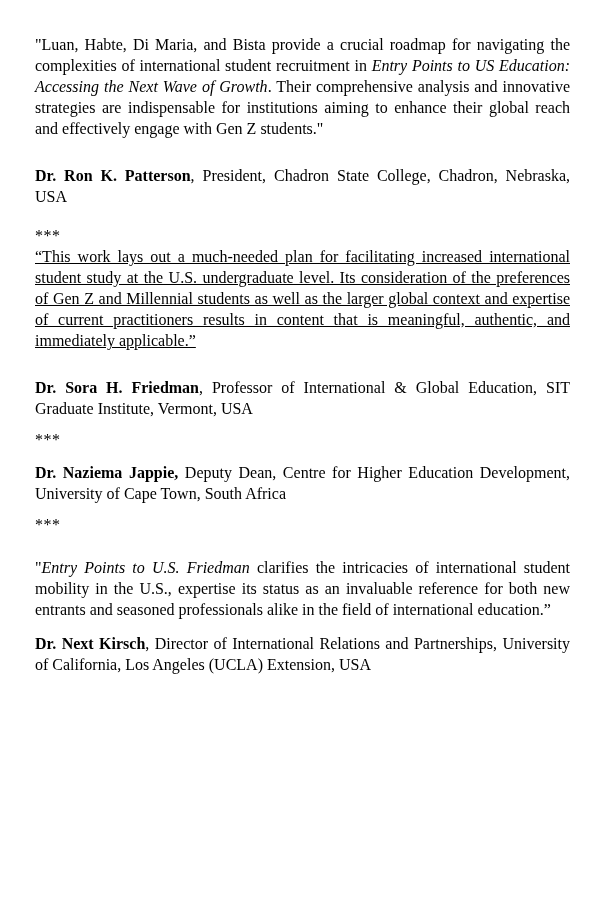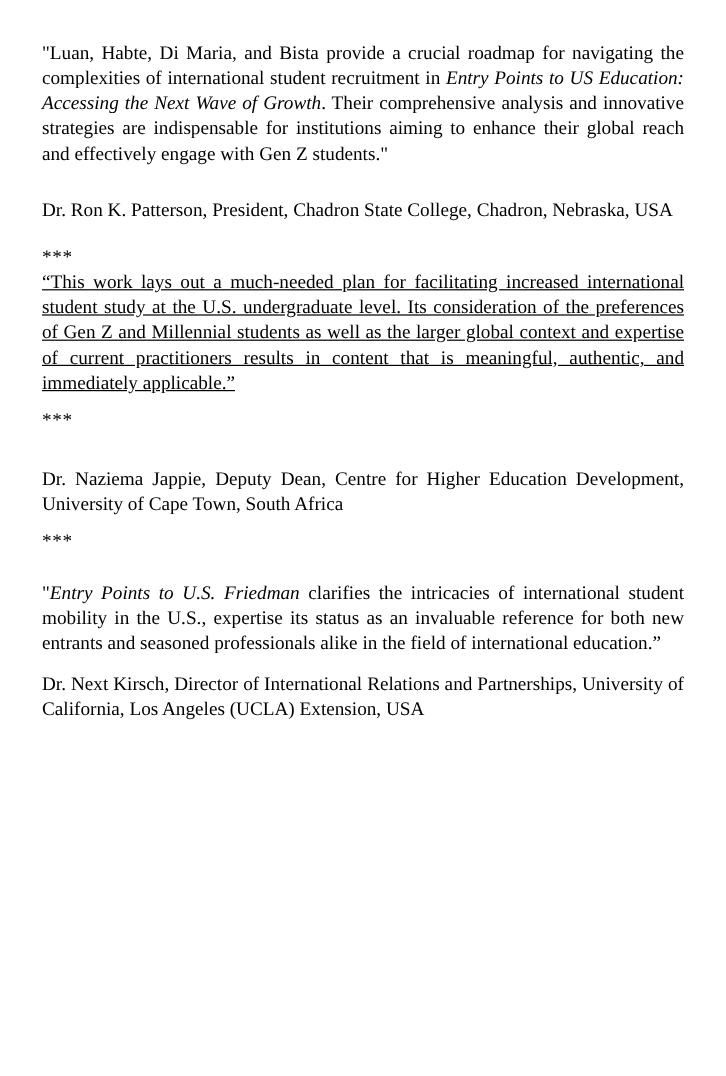--- a/index.html
+++ b/index.html
@@ -21,53 +21,54 @@
     overflow: hidden;
   }
   p {
     margin: 0;
     text-align: justify;
   }
   .quote em {
     font-style: italic;
   }
   .author {
-    font-weight: normal;
+    font-weight: bold;
   }
   .separator {
     text-align: left;
     letter-spacing: 0.5px;
   }
   
   .q1 { margin-top: 0; }
   .a1 { margin-top: 26px; }
   .s1 { margin-top: 18px; }
   .q2 { margin-top: 0; text-decoration: underline; }
   .a2 { margin-top: 26px; }
   .s2 { margin-top: 10px; }
   .q3 { margin-top: 22px; }
-  .a3 { margin-top: 28px; }
+  .a3 { margin-top: 12px; }
   .s3 { margin-top: 10px; }
   .q4 { margin-top: 22px; }
   .a4 { margin-top: 13px; }
 </style>
 </head>
 <body>
 
 <div class="page">
 
   <section>
     <p class="quote q1"><span>"Luan, Habte, Di Maria, and Bista provide a crucial roadmap for navigating the complexities of international student recruitment in </span><em>Entry Points to US Education: Accessing the Next Wave of Growth</em><span>. Their comprehensive analysis and innovative strategies are indispensable for institutions aiming to enhance their global reach and effectively engage with Gen Z students."</span></p>
     <p class="attribution a1"><span class="author">Dr. Ron K. Patterson</span><span>, President, Chadron State College, Chadron, Nebraska, USA</span></p>
   </section>
 
   <p class="separator s1">***</p>
 
   <section>
     <p class="quote q2"><span>“This work lays out a much-needed plan for facilitating increased international student study at the U.S. undergraduate level. Its consideration of the preferences of Gen Z and Millennial students as well as the larger global context and expertise of current practitioners results in content that is meaningful, authentic, and immediately applicable.”</span></p>
+    <p class="attribution a2"><span class="author">Dr. Sora H. Friedman</span><span>, Professor of International &amp; Global Education, SIT Graduate Institute, Vermont, USA</span></p>
   </section>
 
   <p class="separator s2">***</p>
 
   <section>
     <p class="attribution a3"><span class="author">Dr. Naziema Jappie,</span><span> Deputy Dean, Centre for Higher Education Development, University of Cape Town, South Africa</span></p>
   </section>
 
   <p class="separator s3">***</p>
 

